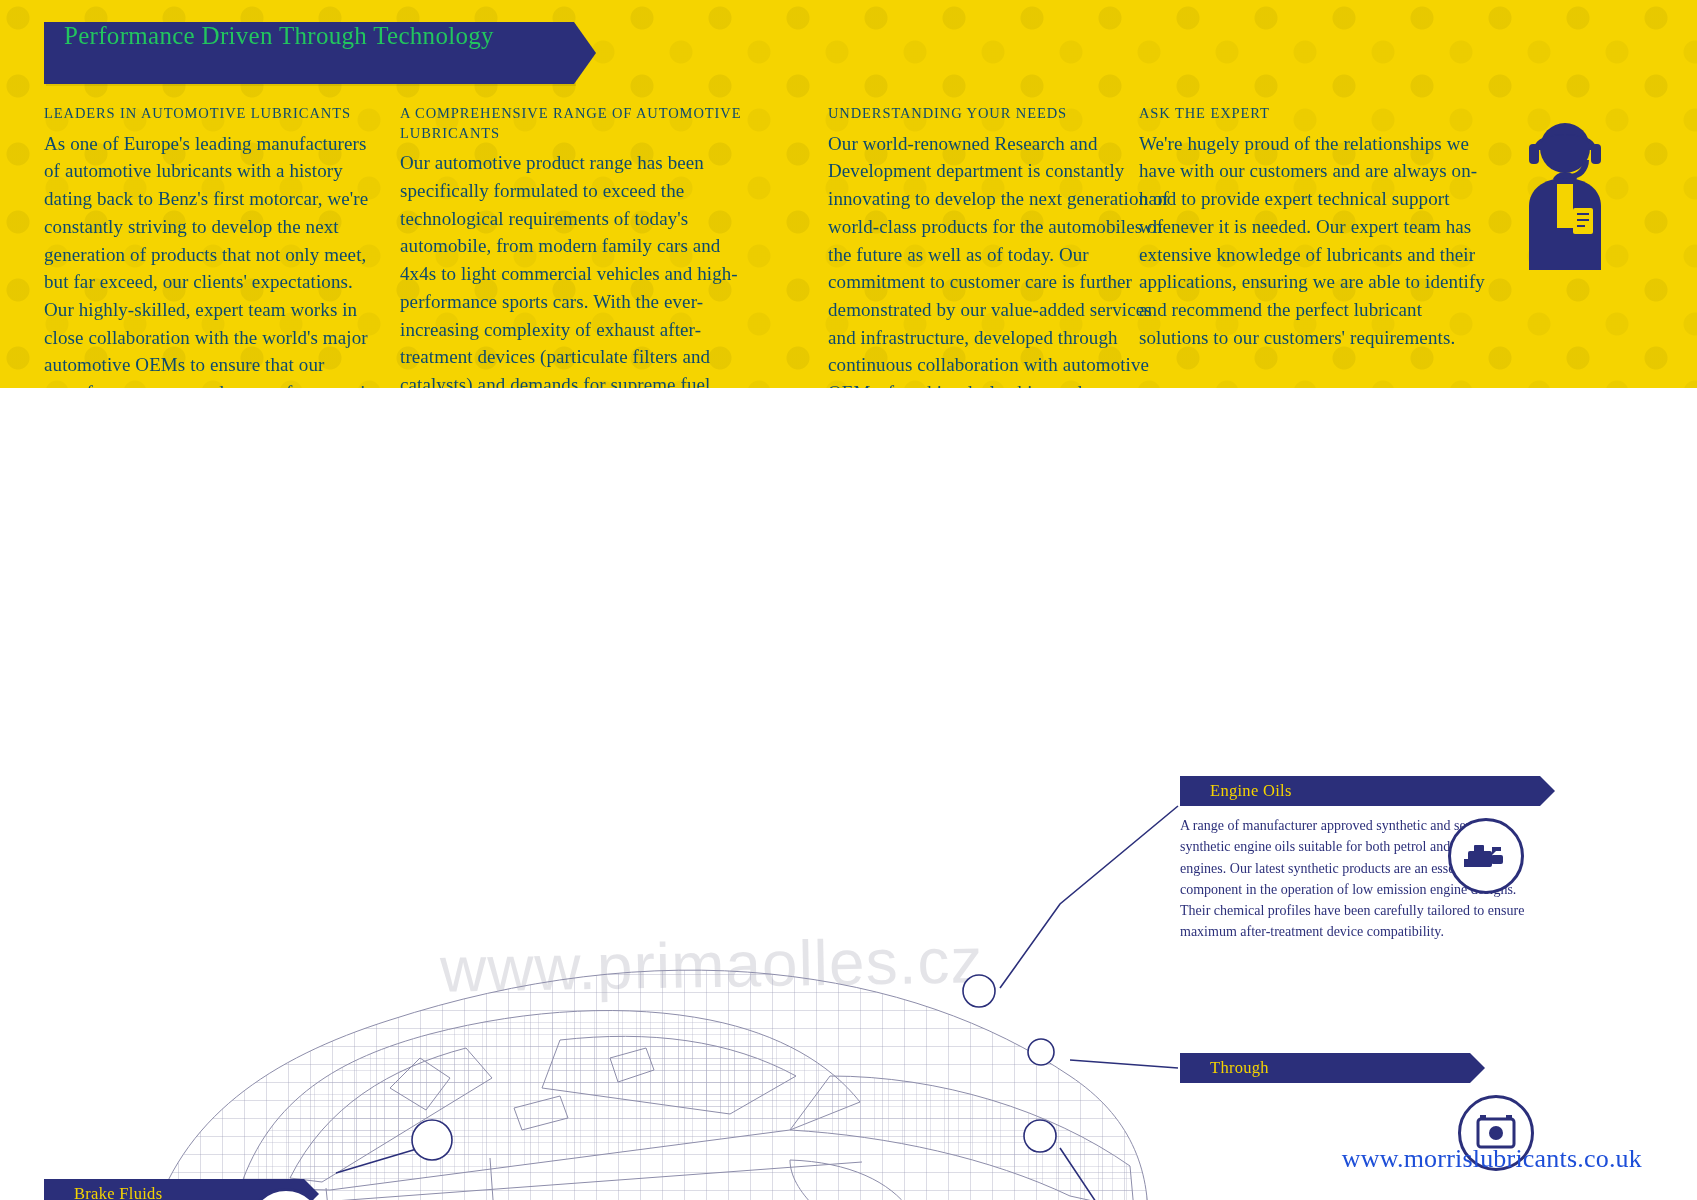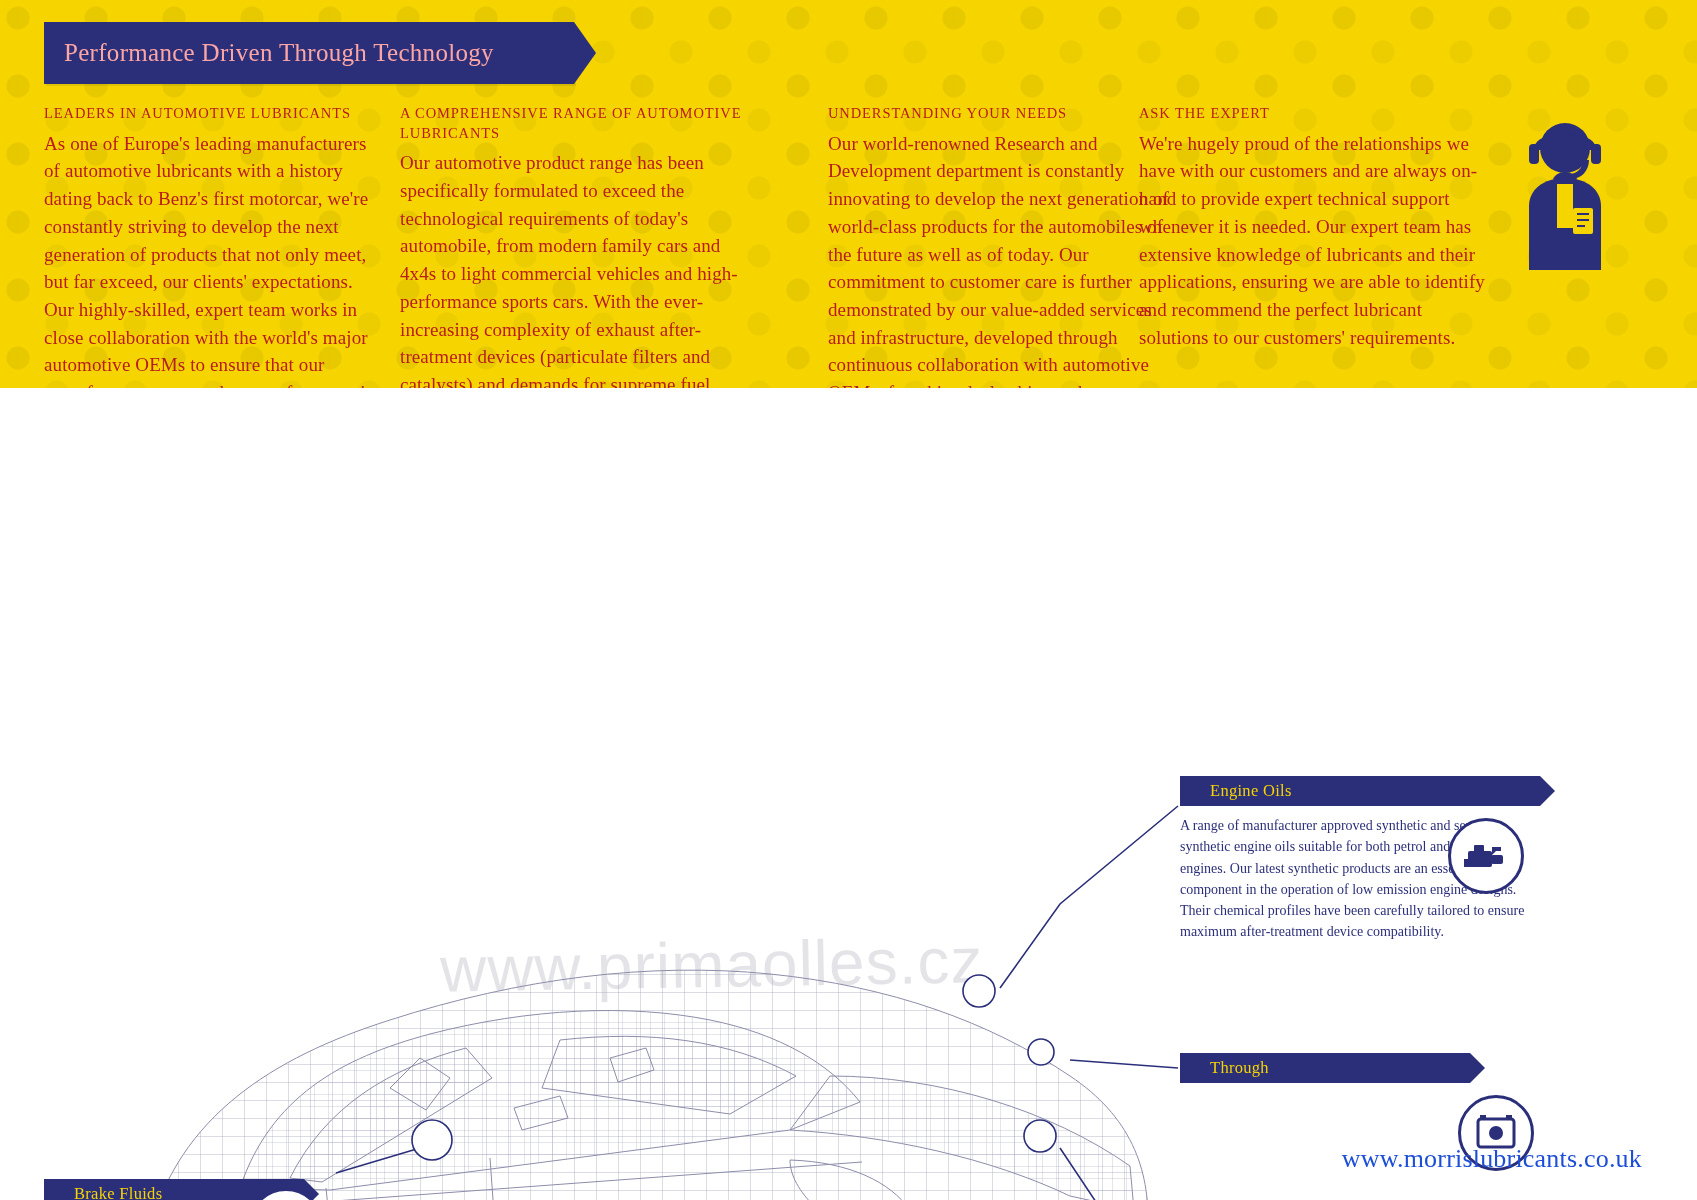--- a/index.html
+++ b/index.html
@@ -26,37 +26,37 @@
     opacity:.85;
   }
   .top-pattern.b{
     background-position:39px 34px;
     opacity:.55;
   }
 
   .title-bar{
     position:absolute;left:44px;top:22px;width:530px;height:62px;
     background:#2b2f7a;
-    color:#fca5a5;
-    display:flex;align-items:center;
+    color:#22c55e;
+    display:flex;align-items:flex-start;
     box-shadow:2px 2px 0 rgba(0,0,0,.08);
   }
   .title-bar:after{
     content:"";position:absolute;right:-22px;top:0;
     border-top:31px solid transparent;
     border-bottom:31px solid transparent;
     border-left:22px solid #2b2f7a;
   }
   .title-bar .t{
     font-size:25px;letter-spacing:.3px;margin-left:20px;
     font-family:"Liberation Serif", serif;
   }
 
   .cols{position:absolute;left:0;top:104px;width:1697px;height:270px;}
-  .col{position:absolute;color:#b91c1c;}
+  .col{position:absolute;color:#0c4a6e;}
   .col h3{
     margin:0 0 6px 0;font-size:14.5px;font-weight:normal;letter-spacing:.9px;
     line-height:1.35;text-transform:uppercase;
   }
   .col p{
     margin:0;font-size:19px;line-height:1.46;letter-spacing:.1px;
   }
   #col0{left:44px;top:0;width:340px;}
   #col1{left:400px;top:0;width:360px;}
   #col2{left:828px;top:0;width:345px;}

